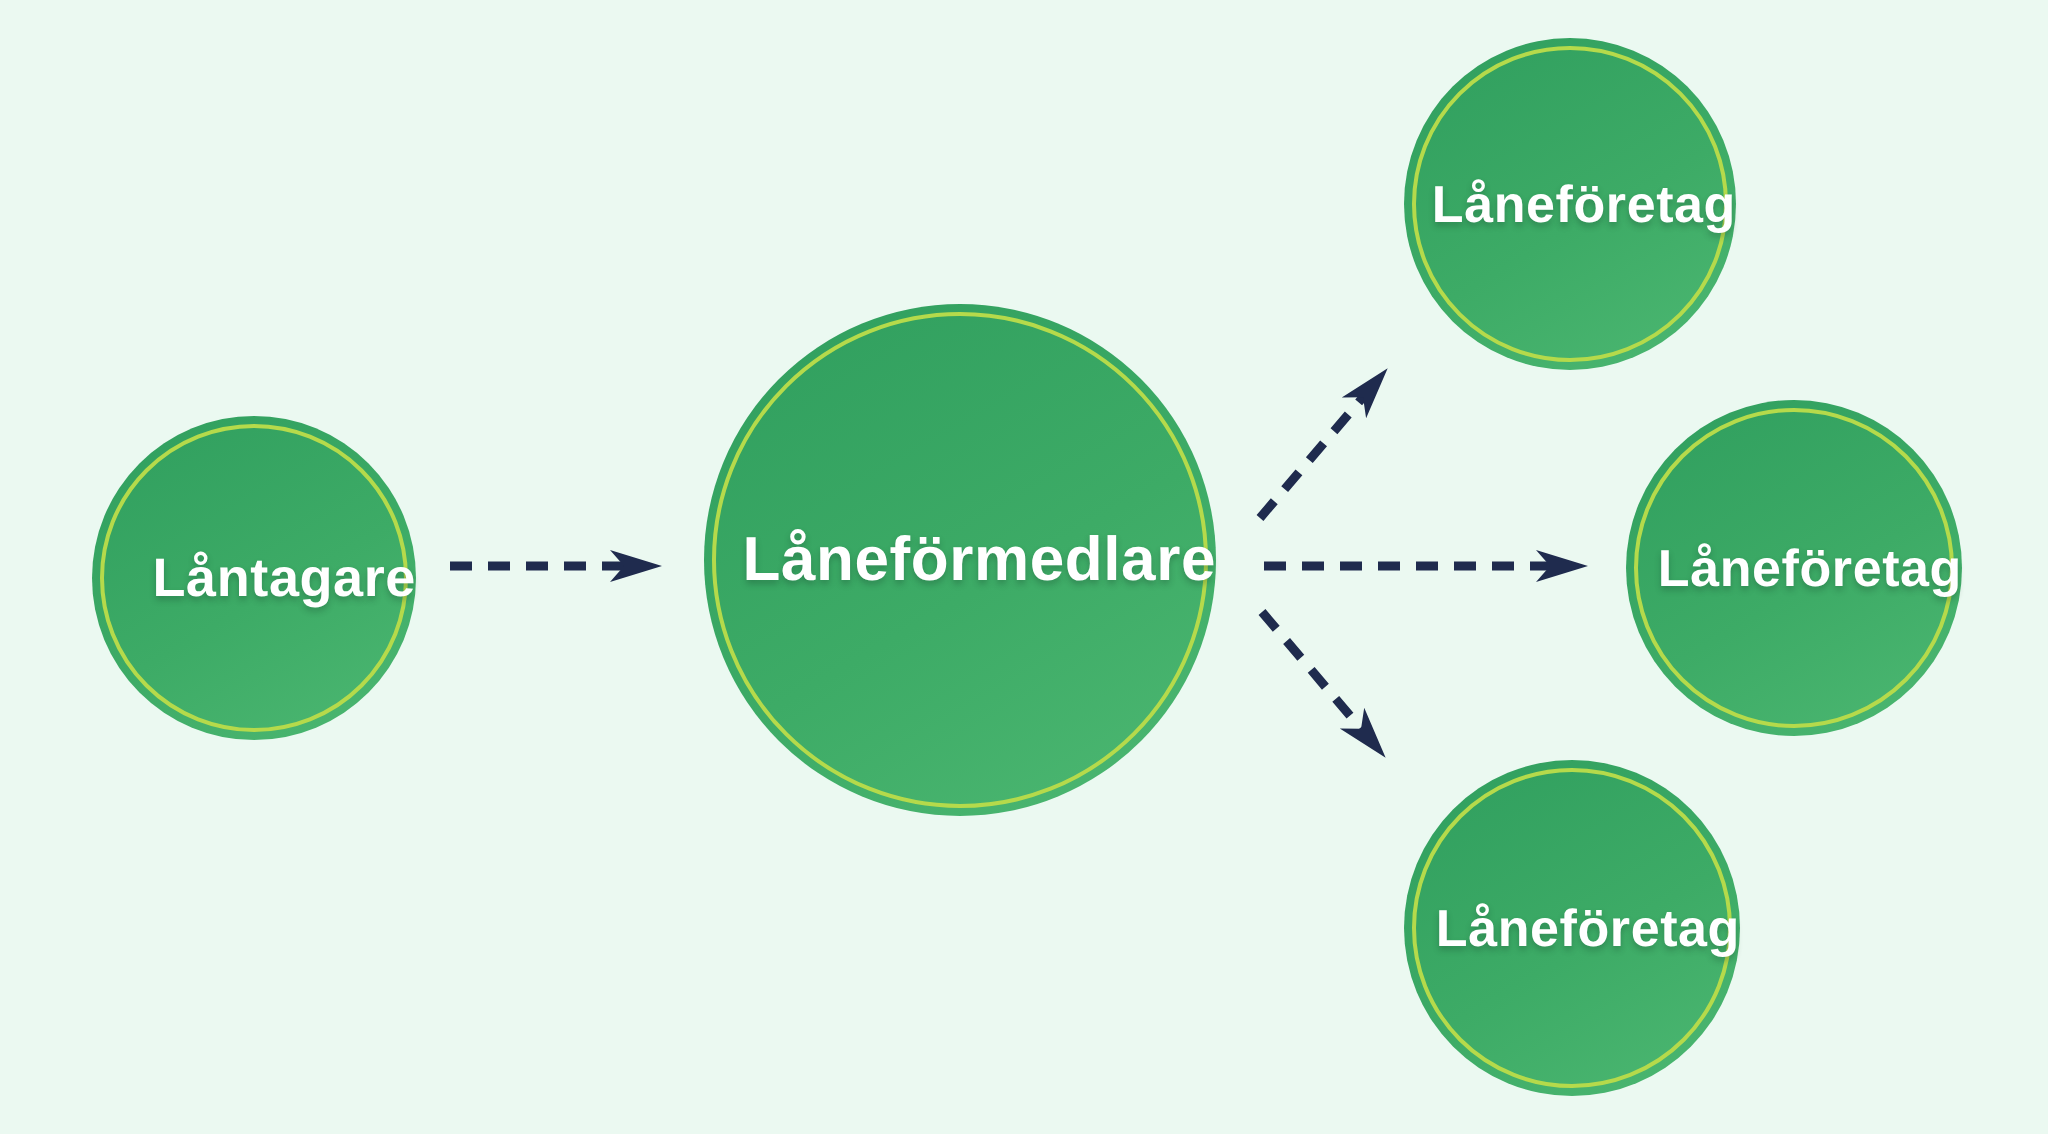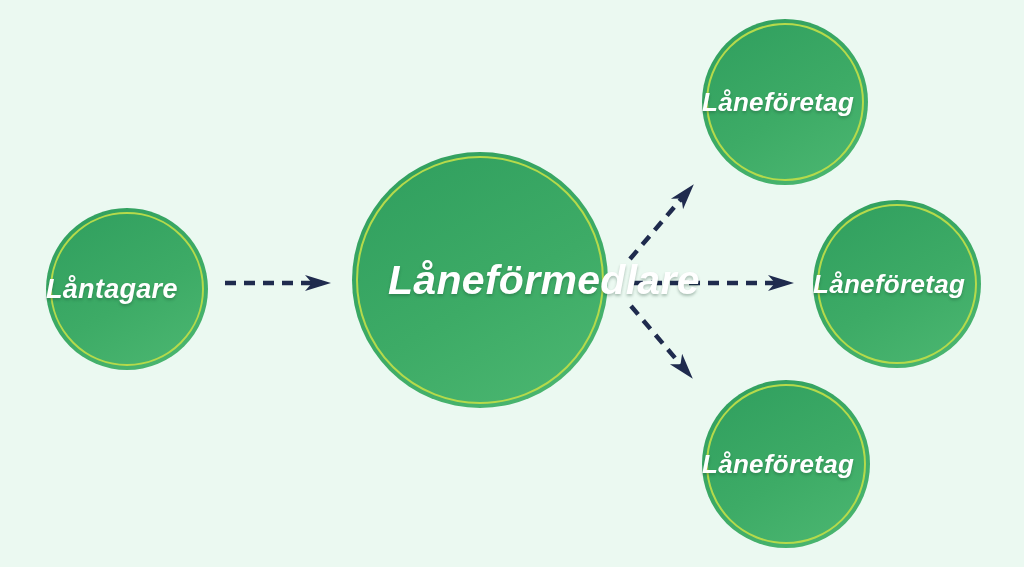--- a/index.html
+++ b/index.html
@@ -18,22 +18,21 @@
     position: absolute;
     left: 0; top: 0;
     width: 1024px; height: 567px;
   }
   .node {
     position: absolute;
     border-radius: 50%;
     background: linear-gradient(150deg, #2f9e5e 0%, #3dab66 55%, #4db872 100%);
     display: flex;
     align-items: center;
-    justify-content: flex-start;
-    font-style: italic;
+    justify-content: flex-end;
   }
   .node .ring {
     position: absolute;
     inset: 4px;
     border: 2.5px solid #b5da4b;
     border-radius: 50%;
     pointer-events: none;
   }
   .node .label {
     position: relative;
@@ -44,21 +43,21 @@
     white-space: nowrap;
   }
   
   .node-borrower      { left: 46px;  top: 208px; width: 162px; height: 162px; }
   .node-broker        { left: 352px; top: 152px; width: 256px; height: 256px; }
   .node-lender-top    { left: 702px; top: 19px;  width: 166px; height: 166px; }
   .node-lender-middle { left: 813px; top: 200px; width: 168px; height: 168px; }
   .node-lender-bottom { left: 702px; top: 380px; width: 168px; height: 168px; }
 
   .node-borrower .label      { font-size: 27px; }
-  .node-broker .label        { font-size: 41px; margin-left: 36px; }
+  .node-broker .label        { font-size: 31px; margin-left: 36px; }
   .node-lender-top .label,
   .node-lender-middle .label,
   .node-lender-bottom .label { font-size: 26px; }
 </style>
 </head>
 <body>
 
 <div class="canvas">
 
   <svg class="arrows-layer" viewBox="0 0 1024 567" xmlns="http://www.w3.org/2000/svg">

